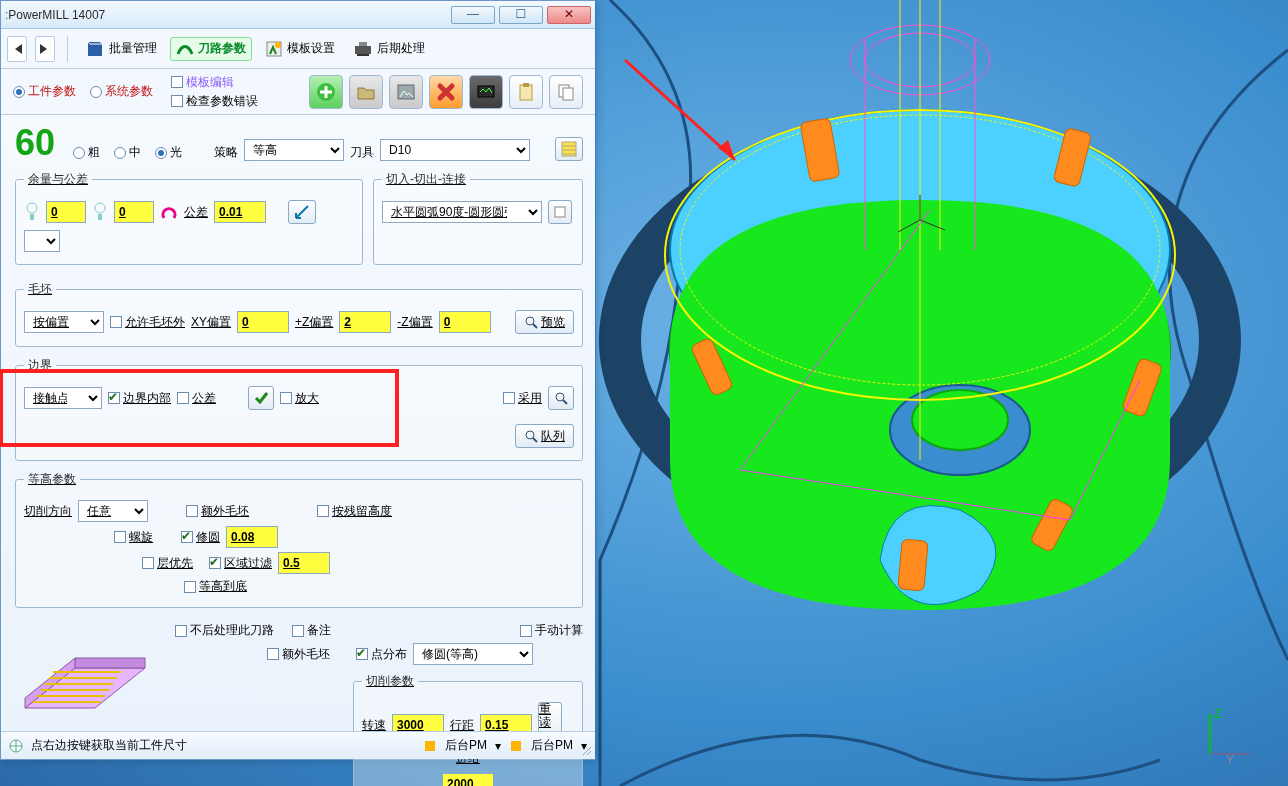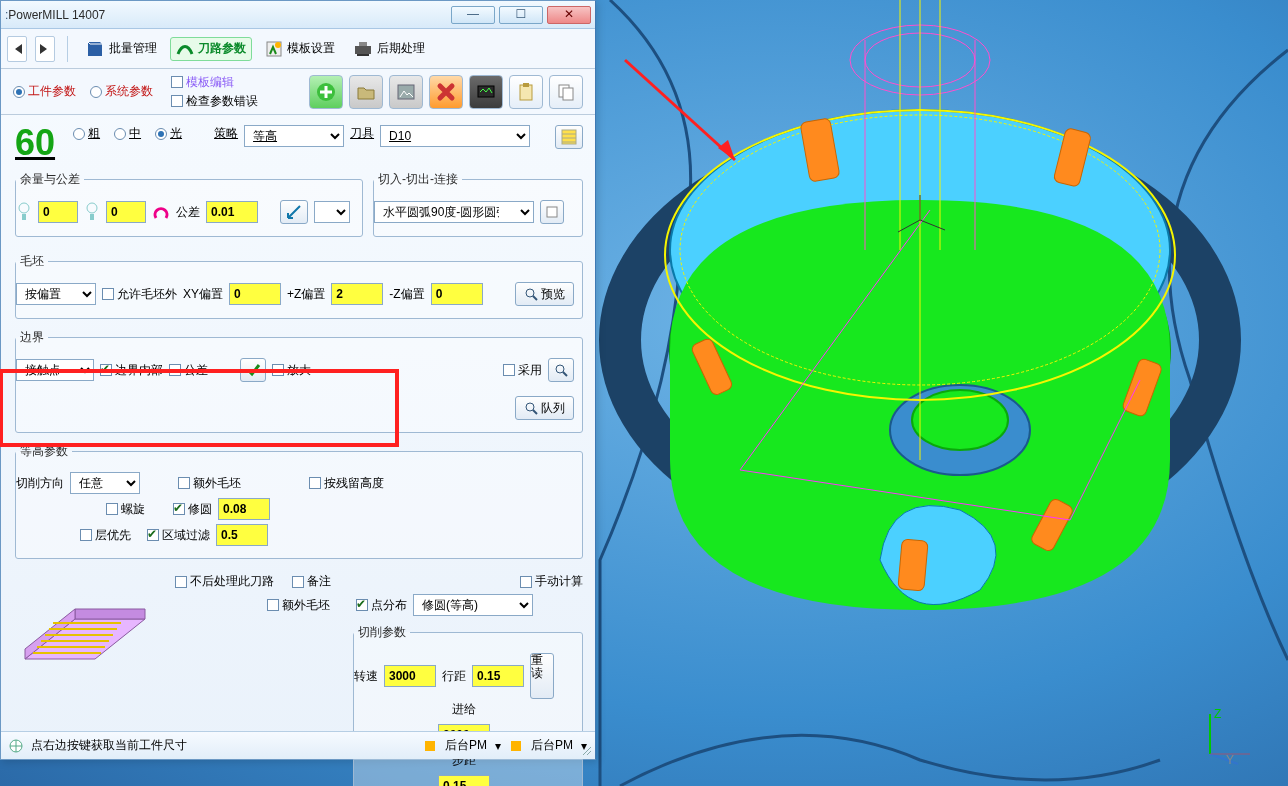--- a/index.html
+++ b/index.html
@@ -45,21 +45,21 @@
   .ibtn.dark{background:linear-gradient(#6a6a6a,#3c3c3c);}
   .content { padding:6px 12px 6px 14px; position:relative; }
   .bignum { color:#14a514; font-size:36px; font-weight:bold; line-height:1; }
   .row { display:flex; align-items:center; gap:6px; margin:4px 0; flex-wrap:wrap;}
   .field, select.field { height:22px; border:1px solid #8aa9c7; background:#fff; padding:0 4px; }
   select.field{padding-right:18px;}
   .field.yellow { background:#ffff40; font-weight:bold; }
   .field.small { width:40px; }
   .field.med { width:52px; }
   .btn { height:24px; border:1px solid #8aa9c7; background:linear-gradient(#fefefe,#e2ebf5); padding:0 8px; border-radius:3px; cursor:pointer; display:inline-flex; align-items:center; gap:3px;}
-  fieldset { border:1px solid #9fb9d3; border-radius:3px; margin:6px 0 10px 0; padding:8px 8px 8px 0; background:rgba(255,255,255,.35);}
+  fieldset { border:1px solid #9fb9d3; border-radius:3px; margin:6px 0 10px 0; padding:8px 8px 8px 8px; background:rgba(255,255,255,.35);text-decoration:underline;}
   legend { padding:0 4px; color:#2b2b2b; }
   .highlight-box { position:absolute; border:4px solid #ff2020; pointer-events:none; }
   .preview3d { width:140px;height:110px; }
   .footer { position:absolute; left:0; right:0; bottom:0; height:28px; background:linear-gradient(#f6faff,#e2eef9); border-top:1px solid #b6cee4; display:flex; align-items:center; padding:0 8px; gap:8px;}
   .footer .spacer{flex:1;}
   .drop-resize{position:absolute;right:2px;bottom:2px;width:12px;height:12px;}
   .sep { width:1px; height:26px; background:#b6cee4; margin:0 4px;}
   .lbl{white-space:nowrap;}
   .arrow-annot{position:absolute; pointer-events:none;}
 </style>
@@ -245,21 +245,21 @@
       </div>
     <div class="ibtn">
         <svg width="20" height="20">
           <rect x="3" y="3" width="10" height="12" fill="#fff" stroke="#888"></rect>
           <rect x="7" y="6" width="10" height="12" fill="#fff" stroke="#888"></rect>
         </svg>
       </div>
   </div>
 
   <div class="content">
-    <div class="row" style="align-items:flex-start;text-decoration:underline;">
+    <div class="row" style="align-items:flex-end;">
       <span class="bignum">60</span>
       <span style="width:6px;"></span>
       <span class="radio">
           <span class="dot"></span>
           <span class="lbl">粗</span>
         </span>
       <span class="radio">
           <span class="dot"></span>
           <span class="lbl">中</span>
         </span>
@@ -413,31 +413,37 @@
             <span class="box"></span>
             <span class="lbl">螺旋</span>
           </span>
         <span style="width:16px"></span>
         <span class="checkbox">
             <span class="box on"></span>
             <span class="lbl">修圆</span>
           </span>
         <input class="field yellow med" value="0.08" style="">
       </div>
-      <div class="row" style="margin-left:64px;">
+      <div class="row" style="margin-left:118px;">
         <span class="checkbox">
             <span class="box"></span>
             <span class="lbl">层优先</span>
           </span>
         <span style="width:4px"></span>
         <span class="checkbox">
             <span class="box on"></span>
             <span class="lbl">区域过滤</span>
           </span>
         <input class="field yellow med" value="0.5" style="">
+      </div>
+      <div class="row" style="margin-left:160px;">
+        <span class="checkbox">
+            <span class="box"></span>
+            <span class="lbl">等高到底</span>
+          </span>
       </div>
     </fieldset>
 
     <div class="row" style="align-items:flex-start; gap:20px; margin-top:6px;">
       <div>
         <svg class="preview3d" viewBox="0 0 140 110">
           <polygon points="10,90 80,90 130,50 60,50" fill="#e7b6ff" stroke="#8a5aa0"></polygon>
           <polygon points="60,50 130,50 130,40 60,40" fill="#c48be0" stroke="#8a5aa0"></polygon>
           <polygon points="10,90 60,50 60,40 10,80" fill="#d7a0ef" stroke="#8a5aa0"></polygon>
           <g stroke="#e6c200" stroke-width="2" fill="none">

